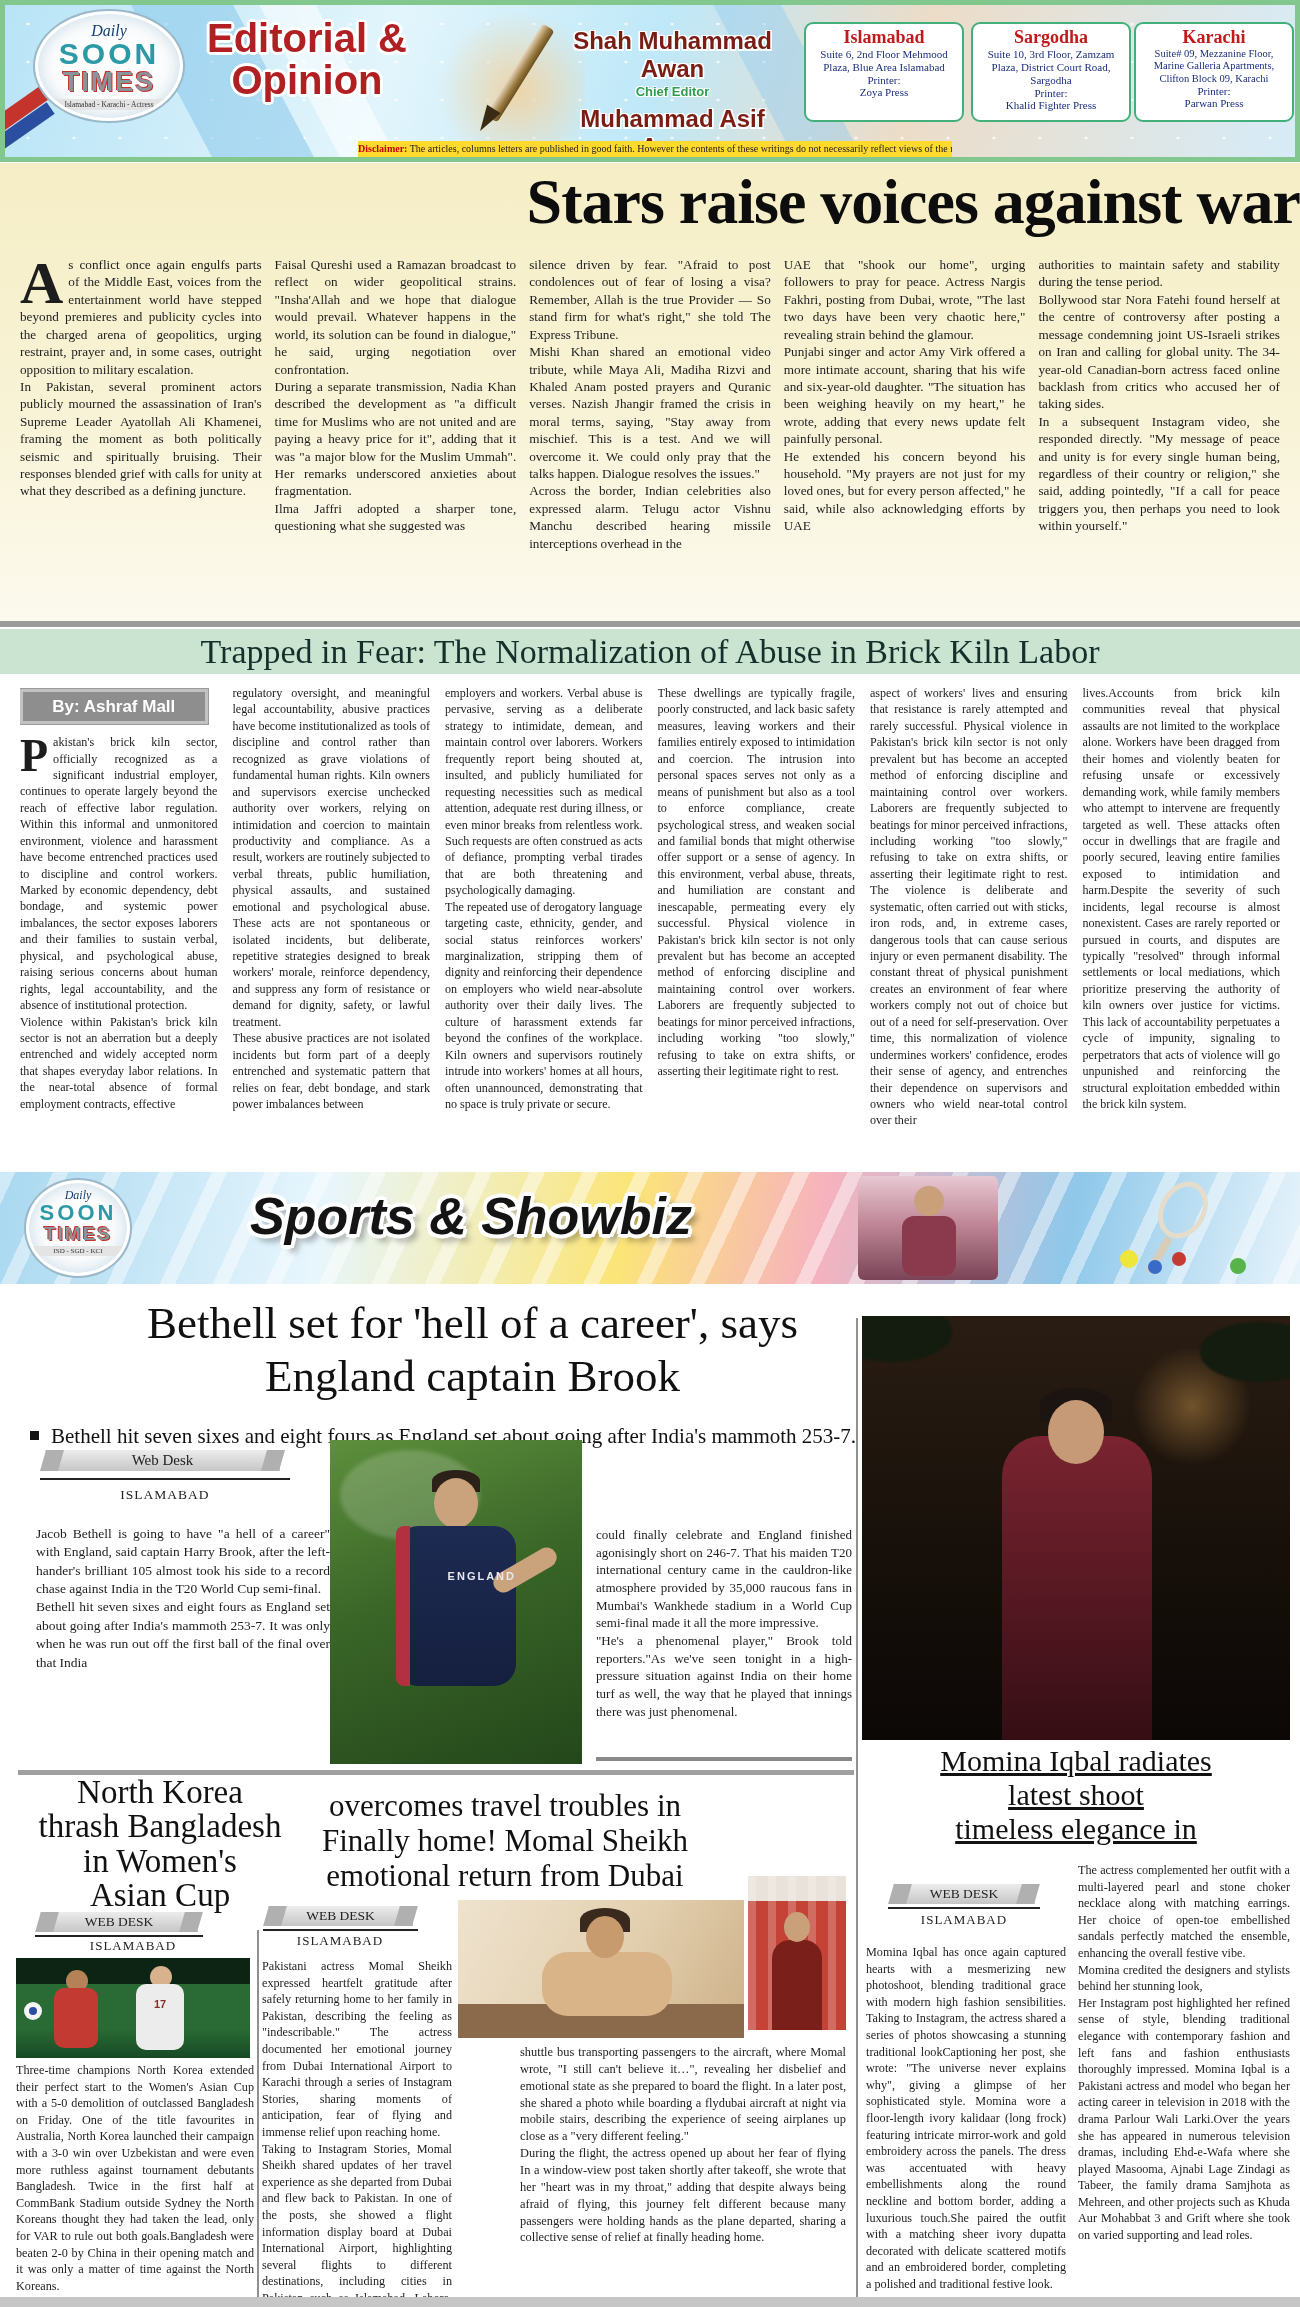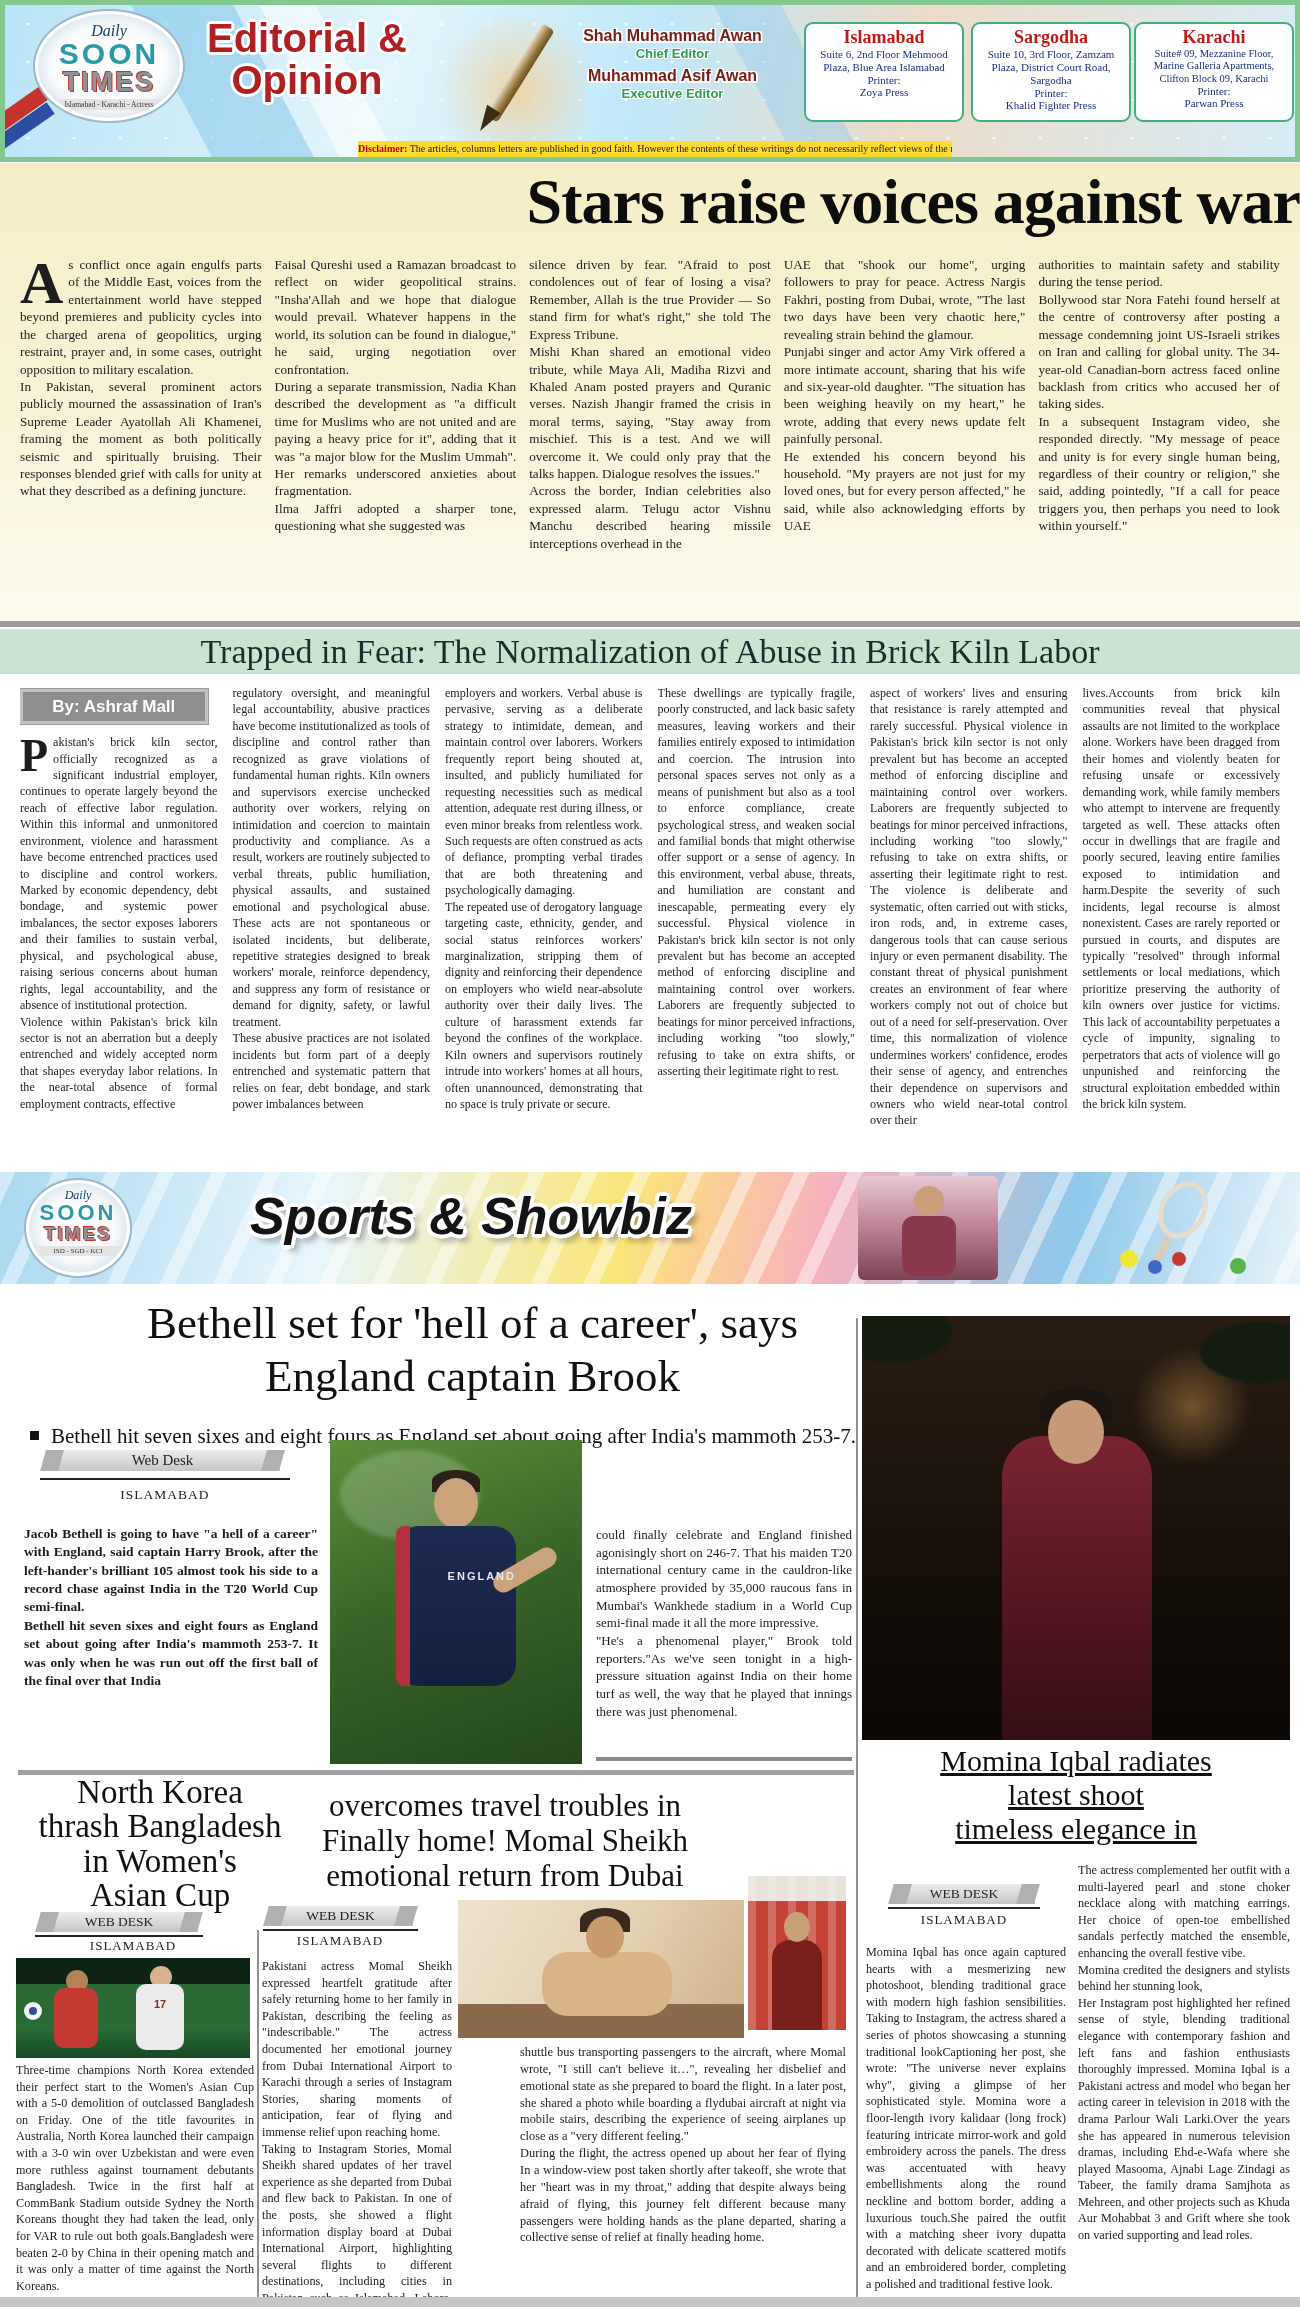--- a/index.html
+++ b/index.html
@@ -38,21 +38,21 @@
   .edop{position:absolute;left:182px;top:12px;width:240px;text-align:center;
     font-family:"Liberation Sans",sans-serif;font-weight:bold;font-size:40px;line-height:1.05;color:#b01f22;
     text-shadow:2px 2px 0 #fff,-2px -2px 0 #fff,2px -2px 0 #fff,-2px 2px 0 #fff,0 3px 0 #fff,3px 0 0 #fff,0 -3px 0 #fff,-3px 0 0 #fff;}
   .pen-zone{position:absolute;left:430px;top:6px;width:150px;height:146px;
     background:radial-gradient(circle at 55% 55%, rgba(240,210,160,.9), rgba(240,210,160,0) 70%);}
   .pen-body{position:absolute;left:78px;top:8px;width:14px;height:108px;transform:rotate(32deg);
     background:linear-gradient(90deg,#e8d8c0,#9a7a40 60%,#6a4f1e);border-radius:4px;}
   .pen-nib{position:absolute;left:44px;top:96px;width:0;height:0;transform:rotate(32deg);
     border-left:8px solid transparent;border-right:8px solid transparent;border-top:26px solid #3a2c14;}
   .editors{position:absolute;left:560px;top:22px;width:215px;text-align:center;font-family:"Liberation Sans",sans-serif;}
-  .ed-name{font-weight:bold;font-size:16px;color:#7a1d14;
+  .ed-name{font-weight:bold;font-size:24px;color:#7a1d14;
     text-shadow:1.5px 1.5px 0 #fff,-1.5px -1.5px 0 #fff,1.5px -1.5px 0 #fff,-1.5px 1.5px 0 #fff;}
   .ed-title{font-weight:bold;font-size:13px;color:#2e9e4f;margin:1px 0 6px 0;
     text-shadow:1px 1px 0 #fff,-1px -1px 0 #fff,1px -1px 0 #fff,-1px 1px 0 #fff;}
 
   .office{position:absolute;top:17px;width:160px;height:100px;background:#fff;border:2px solid #43b07c;
     border-radius:9px;text-align:center;padding:3px 4px;}
   .office.o1{left:799px;} .office.o2{left:966px;} .office.o3{left:1129px;}
   .office .city{font-weight:bold;font-size:18px;color:#c01a1a;}
   .office .addr{font-size:11px;line-height:1.18;color:#1b2f7e;}
   .office .prt{font-size:11px;color:#1b2f7e;}
@@ -287,21 +287,21 @@
   <div class="hl bethell-hl">
     <span>Bethell set for 'hell of a career', says</span>
     <span>England captain Brook</span>
   </div>
   <div class="subhead">
     <span class="sq"></span><span>Bethell hit seven sixes and eight fours as England set about going after India's mammoth 253-7.</span>
   </div>
   <div class="kicker" style="left:45px;top:1450px;width:235px;">Web Desk</div>
   <div class="kicker-line" style="left:40px;top:1478px;width:250px;"></div>
   <div class="dateline" style="left:20px;top:1487px;width:290px;">ISLAMABAD</div>
-  <div class="coltxt body-abs" style="left:24px;top:1525px;width:294px;height:240px;font-size:13.5px;line-height:1.36;font-weight:bold;">Jacob Bethell is going to have "a hell of a career" with England, said captain Harry Brook, after the  left-hander's brilliant 105 almost took his side to a record chase against India in the T20 World Cup semi-final.
+  <div class="coltxt body-abs" style="left:36px;top:1525px;width:294px;height:240px;font-size:13.5px;line-height:1.36;">Jacob Bethell is going to have "a hell of a career" with England, said captain Harry Brook, after the  left-hander's brilliant 105 almost took his side to a record chase against India in the T20 World Cup semi-final.
 Bethell hit seven sixes and eight fours as England set about going after India's mammoth 253-7. It was only when he was run out off the first ball of the final over that India</div>
 
   <div class="photo ph-cricket">
     <div class="cr-glow"></div>
     <div class="cr-hair"></div>
     <div class="cr-head"></div>
     <div class="cr-torso"></div>
     <div class="cr-stripe"></div>
     <div class="cr-arm"></div>
     <div class="cr-jersey">ENGLAND</div>

